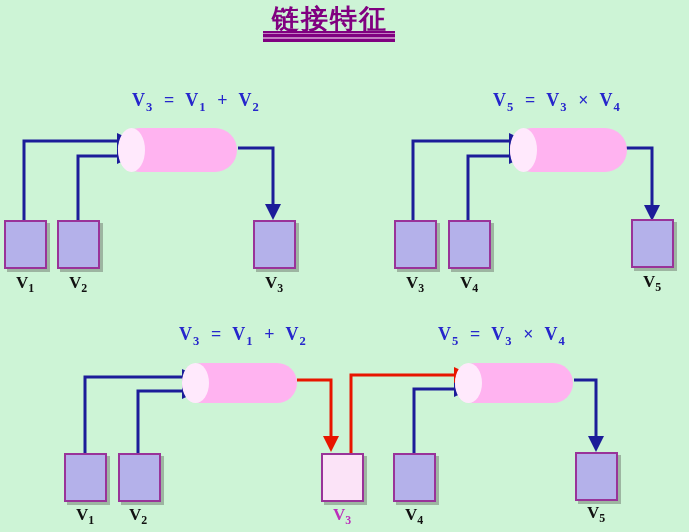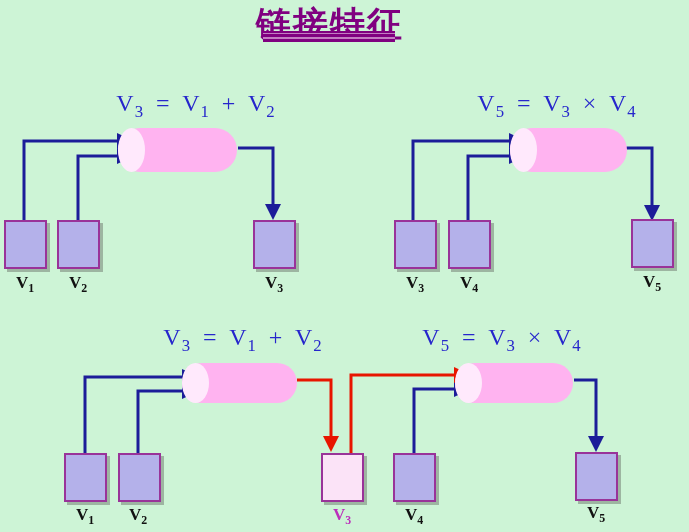--- a/index.html
+++ b/index.html
@@ -7,33 +7,33 @@
     position:relative;
     width:689px;height:532px;
     background:#cdf4d6;
     overflow:hidden;
     font-family:"Liberation Serif","DejaVu Serif",serif;
   }
   #lines{position:absolute;left:0;top:0;}
   .title{
     position:absolute;left:230px;top:1px;width:200px;
     text-align:center;
-    font-size:35px;font-weight:bold;color:#800080;
+    font-size:27px;font-weight:bold;color:#800080;
     letter-spacing:2px;
   }
   .title-rule{
     position:absolute;left:263px;top:31px;width:132px;height:11px;
     background:linear-gradient(
       #800080 0 2px,#c27ec2 2px 3px,
       #800080 3px 6px,#c27ec2 6px 8px,
       #800080 8px 11px);
   }
   .formula{
     position:absolute;width:240px;text-align:center;
-    font-size:24px;font-weight:normal;color:#2626cc;
+    font-size:18px;font-weight:bold;color:#2626cc;
     word-spacing:5px;letter-spacing:1px;white-space:nowrap;
   }
   sub{font-size:0.7em;line-height:0;}
   .cyl{position:absolute;background:#ffb3f0;border-radius:24px;}
   .cap{position:absolute;left:0;top:0;height:100%;width:27px;
        background:#ffe9fc;border-radius:50%;}
   .box{
     position:absolute;width:43px;height:49px;box-sizing:border-box;
     background:#b4b1ea;border:2px solid #993399;
     box-shadow:3px 3px 0 rgba(118,130,118,.55);

